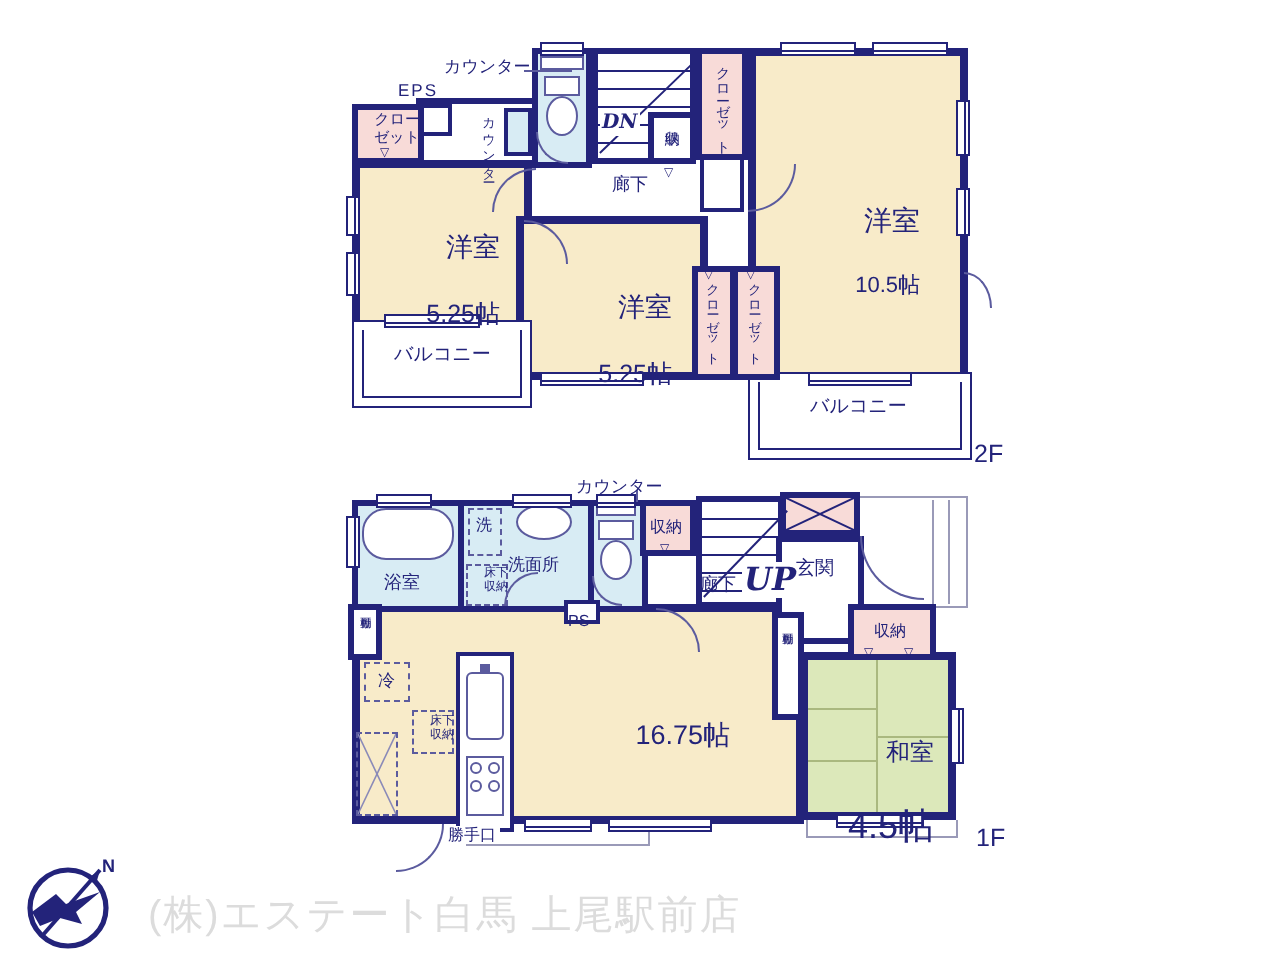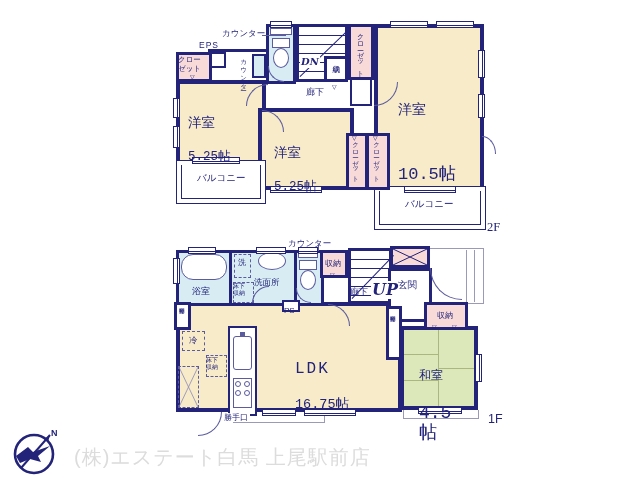--- a/index.html
+++ b/index.html
@@ -12,21 +12,21 @@
   .whitebox{background:#fff;border:3px solid var(--wall);z-index:3;}
   .tatami{background:var(--tatami);border:4px solid var(--wall);z-index:2;}
   .balcony{background:#fff;border:1.5px solid var(--wall);z-index:1;}
   .rail{position:absolute;inset:4px;border:1.2px solid var(--wall);border-top:none;}
   .stairs{background:#fff;background-image:repeating-linear-gradient(to bottom,#fff 0 8px,var(--wall) 8px 9px);
           border:3px solid var(--wall);z-index:2;}
   .win{background:#fff;border:1px solid var(--wall);z-index:6;}
   .win.h::after{content:"";position:absolute;left:0;right:0;top:50%;border-top:1px solid var(--wall);}
   .win.v::after{content:"";position:absolute;top:0;bottom:0;left:50%;border-left:1px solid var(--wall);}
   .lbl{color:var(--wall);line-height:1.15;z-index:8;white-space:pre-line;}
-  .ctr{text-align:left;font-family:Liberation Mono, monospace;}
+  .ctr{text-align:right;}
   .v{writing-mode:vertical-rl;letter-spacing:1px;}
   .serif{font-family:"DejaVu Serif","Liberation Serif",serif;font-style:italic;font-weight:bold;}
   .dash{border:1.2px dashed var(--line);background:transparent;z-index:4;}
   .fixture{background:#fff;border:1.5px solid var(--line);z-index:5;}
   .round{border-radius:50%;}
   .gline{background:var(--line);z-index:5;}
   .wline{background:var(--wall);z-index:5;}
   .arc{border:1.2px solid var(--line);background:transparent;z-index:5;}
   .arc.tl{border-right:none;border-bottom:none;border-top-left-radius:100%;}
   .arc.tr{border-left:none;border-bottom:none;border-top-right-radius:100%;}
@@ -87,21 +87,21 @@
     <div class="abs lbl ctr" style="left:188px;top:98px;width:62px;">
       <div style="font-size:13.5px;">洋室</div>
       <div style="font-size:12.5px;">5.25帖</div>
     </div>
     <div class="abs lbl ctr" style="left:274px;top:128px;width:62px;">
       <div style="font-size:13.5px;">洋室</div>
       <div style="font-size:12.5px;">5.25帖</div>
     </div>
     <div class="abs lbl ctr" style="left:398px;top:84px;width:62px;">
       <div style="font-size:14px;">洋室</div>
-      <div style="font-size:17px;margin-top:28px;">10.5帖</div>
+      <div style="font-size:11px;">10.5帖</div>
     </div>
 
     <div class="abs balcony" style="left:176px;top:160px;width:90px;height:44px;">
       <div class="rail"></div>
     </div>
     <div class="abs lbl" style="left:197px;top:173px;font-size:9.5px;">バルコニー</div>
     <div class="abs balcony" style="left:374px;top:186px;width:112px;height:44px;">
       <div class="rail"></div>
     </div>
     <div class="abs lbl" style="left:405px;top:199px;font-size:9.5px;">バルコニー</div>
@@ -121,21 +121,21 @@
     <div class="abs arc tr" style="left:262px;top:110px;width:22px;height:22px;"></div>
     <div class="abs arc br" style="left:374px;top:82px;width:24px;height:24px;"></div>
     <div class="abs arc bl" style="left:268px;top:66px;width:16px;height:16px;"></div>
     <div class="abs arc tr" style="left:482px;top:136px;width:14px;height:18px;"></div>
 
     <div class="abs tri" style="left:190px;top:74px;">▽</div>
     <div class="abs tri" style="left:332px;top:84px;">▽</div>
     <div class="abs tri" style="left:352px;top:135px;">▽</div>
     <div class="abs tri" style="left:373px;top:135px;">▽</div>
 
-    <div class="abs lbl" style="left:487px;top:220px;font-size:12.5px;font-family:Liberation Serif, serif;">2F</div>
+    <div class="abs lbl" style="left:487px;top:220px;font-size:12.5px;">2F</div>
   </div>
 
   <div>
 
     <div class="abs porchline" style="left:426px;top:248px;width:58px;height:56px;"></div>
     <div class="abs" style="left:466px;top:250px;width:1px;height:52px;background:var(--porch);"></div>
     <div class="abs" style="left:474px;top:250px;width:1px;height:52px;background:var(--porch);"></div>
 
     <div class="abs room" style="left:176px;top:302px;width:226px;height:110px;"></div>
     <div class="abs wet" style="left:176px;top:250px;width:56px;height:56px;"></div>
@@ -196,21 +196,20 @@
     <div class="abs fixture" style="left:228px;top:326px;width:29px;height:90px;border-width:2px;border-color:var(--wall);"></div>
     <div class="abs fixture" style="left:233px;top:336px;width:19px;height:34px;border-radius:3px;"></div>
     <div class="abs gline" style="left:240px;top:332px;width:5px;height:4px;"></div>
     <div class="abs fixture" style="left:233px;top:378px;width:19px;height:30px;"></div>
     <div class="abs fixture round" style="left:235px;top:381px;width:6px;height:6px;"></div>
     <div class="abs fixture round" style="left:244px;top:381px;width:6px;height:6px;"></div>
     <div class="abs fixture round" style="left:235px;top:390px;width:6px;height:6px;"></div>
     <div class="abs fixture round" style="left:244px;top:390px;width:6px;height:6px;"></div>
 
     <div class="abs lbl ctr" style="left:295px;top:342px;width:70px;">
-      <div style="font-size:16px;letter-spacing:2px;">LDK</div>
       <div style="font-size:13.5px;">16.75帖</div>
     </div>
 
     <div class="abs lbl" style="left:222px;top:413px;font-size:8px;background:#fff;padding:0 2px;z-index:9;">勝手口</div>
     <div class="abs arc br" style="left:198px;top:412px;width:24px;height:24px;"></div>
 
     <div class="abs whitebox" style="left:386px;top:306px;width:16px;height:54px;"></div>
     <div class="abs lbl v" style="left:390px;top:312px;font-size:5.5px;letter-spacing:0;">可動棚</div>
     <div class="abs closet" style="left:424px;top:302px;width:44px;height:28px;"></div>
     <div class="abs lbl" style="left:437px;top:311px;font-size:8px;">収納</div>

